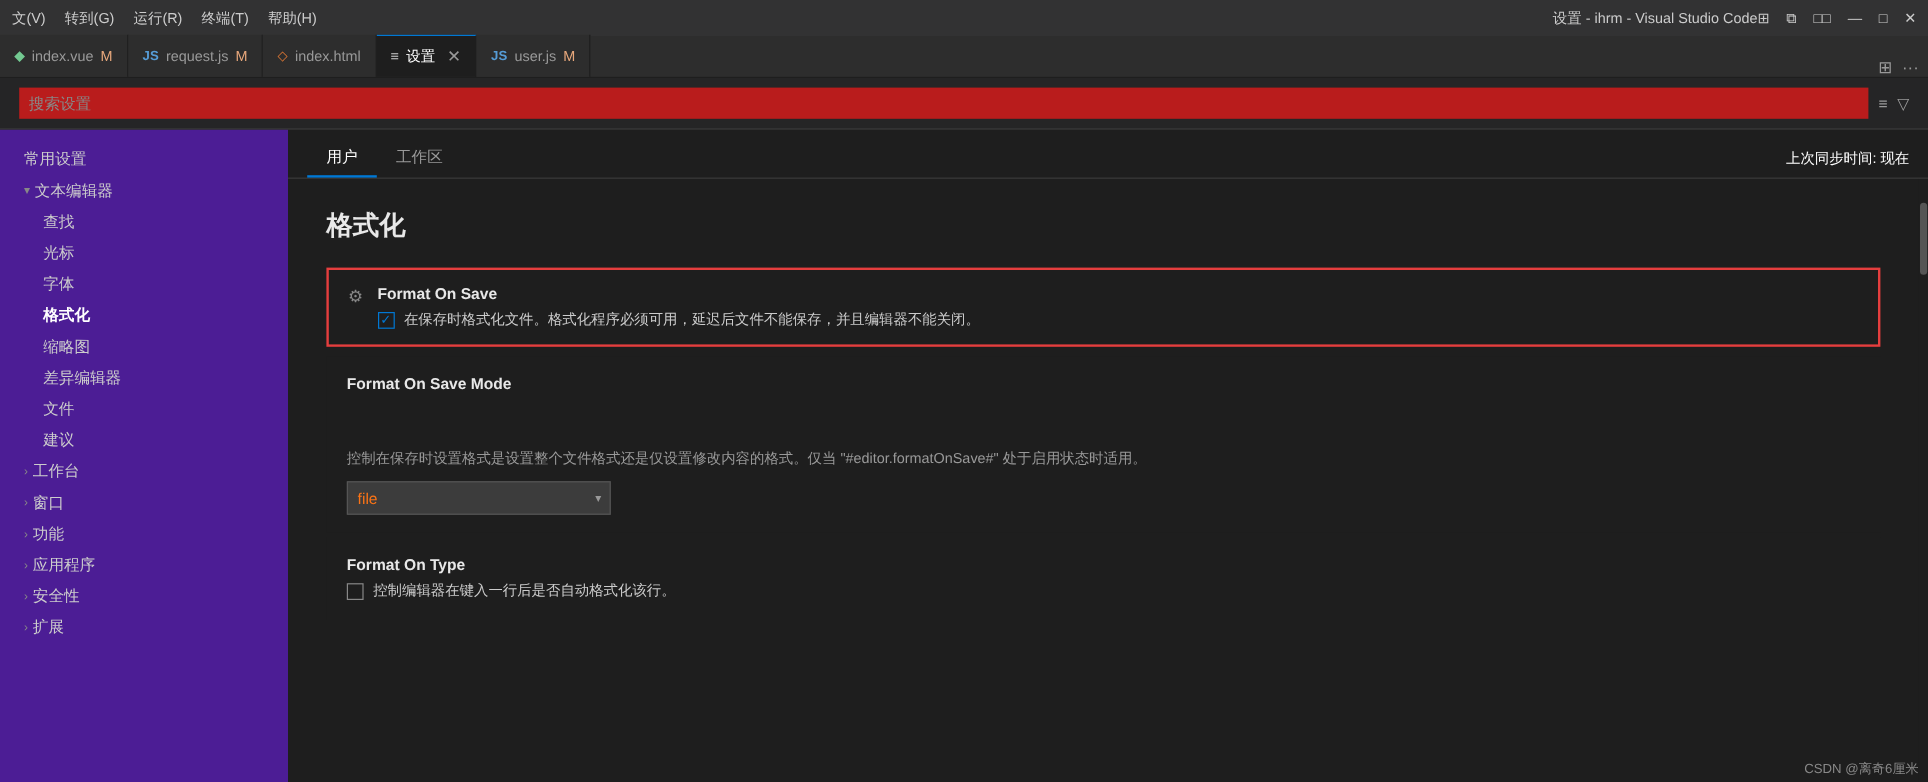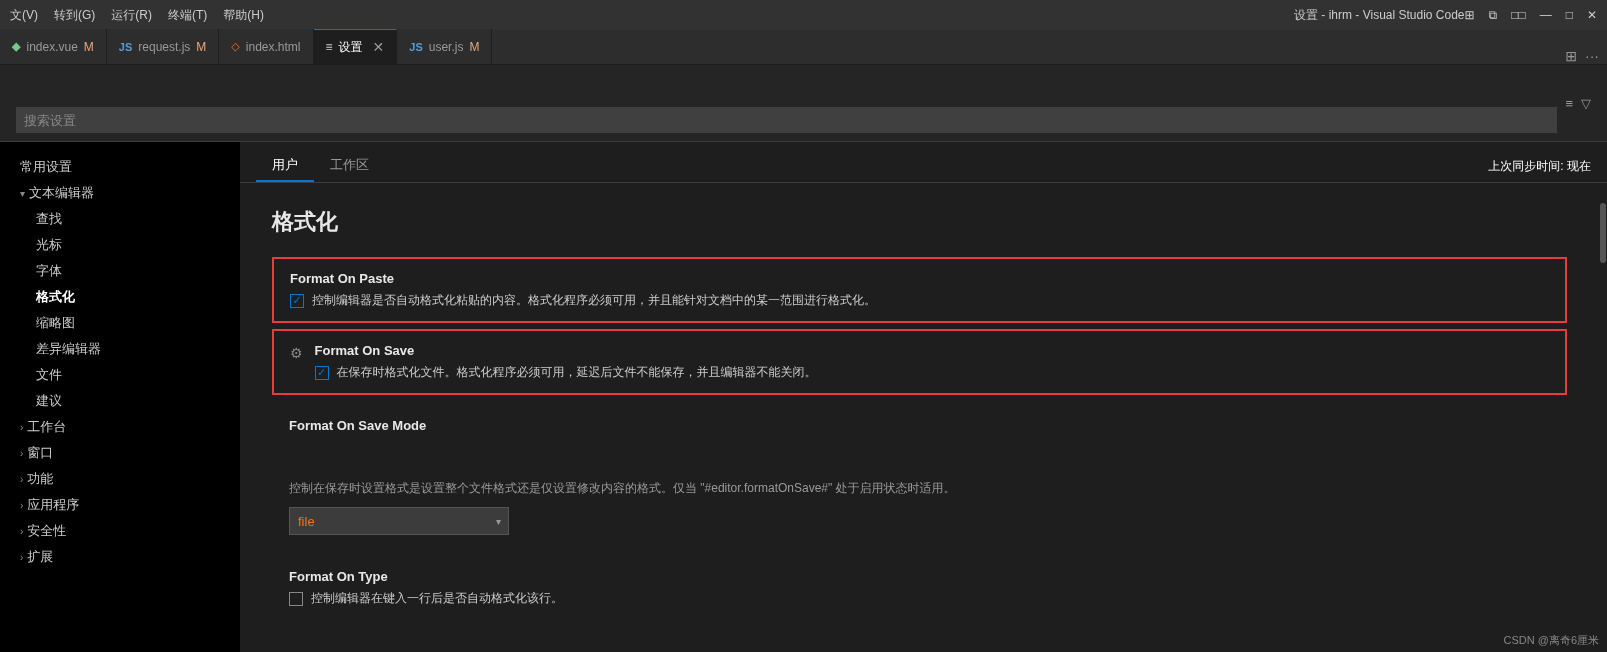--- a/index.html
+++ b/index.html
@@ -79,43 +79,42 @@
     .searchbar {
       background: #252526;
       padding: 8px 16px;
       display: flex;
       align-items: center;
       gap: 8px;
       border-bottom: 1px solid #3c3c3c;
     }
     .search-input {
       flex: 1;
-      background: #404040;
+      background: #b91c1c;
       border: none;
       color: #ccc;
       padding: 4px 8px;
       font-size: 13px;
       outline: none;
       height: 26px;
-      margin-top: 34px;
     }
     .search-input::placeholder { color: #888; }
     .searchbar-icons { display: flex; gap: 8px; color: #999; }
 
     
     .content {
       display: flex;
       flex: 1;
       overflow: hidden;
     }
 
     
     .sidebar {
       width: 240px;
-      background: #000000;
+      background: #4c1d95;
       padding: 12px 0;
       overflow-y: auto;
       flex-shrink: 0;
     }
     .sidebar-item {
       padding: 4px 20px;
       cursor: pointer;
       color: #cccccc;
       font-size: 13px;
       white-space: nowrap;
@@ -421,27 +420,20 @@
             <span>工作区</span>
           </div>
         </div>
         <div class="settings-tabs-right">上次同步时间: 现在</div>
       </div>
 
       <div style="flex:1; display:flex; overflow:hidden;">
         <div class="settings-content">
           <div class="section-title">格式化</div>
 
-          <div class="setting-item highlighted" style="border: 2px solid #e53e3e; padding: 12px 16px; margin-bottom: 2px;">
-            <div class="setting-name">Format On Paste</div>
-            <div class="setting-checkbox-row">
-              <div class="setting-checkbox checked"></div>
-              <span class="setting-checkbox-label">控制编辑器是否自动格式化粘贴的内容。格式化程序必须可用，并且能针对文档中的某一范围进行格式化。</span>
-            </div>
-          </div>
 
           <div class="setting-item highlighted" style="border: 2px solid #e53e3e; padding: 12px 16px; margin-bottom: 2px; margin-top: 6px;">
             <div class="setting-item-header">
               <span class="setting-gear">⚙</span>
               <div class="setting-info">
                 <div class="setting-name">Format On Save</div>
                 <div class="setting-checkbox-row">
                   <div class="setting-checkbox checked"></div>
                   <span class="setting-checkbox-label">在保存时格式化文件。格式化程序必须可用，延迟后文件不能保存，并且编辑器不能关闭。</span>
                 </div>

